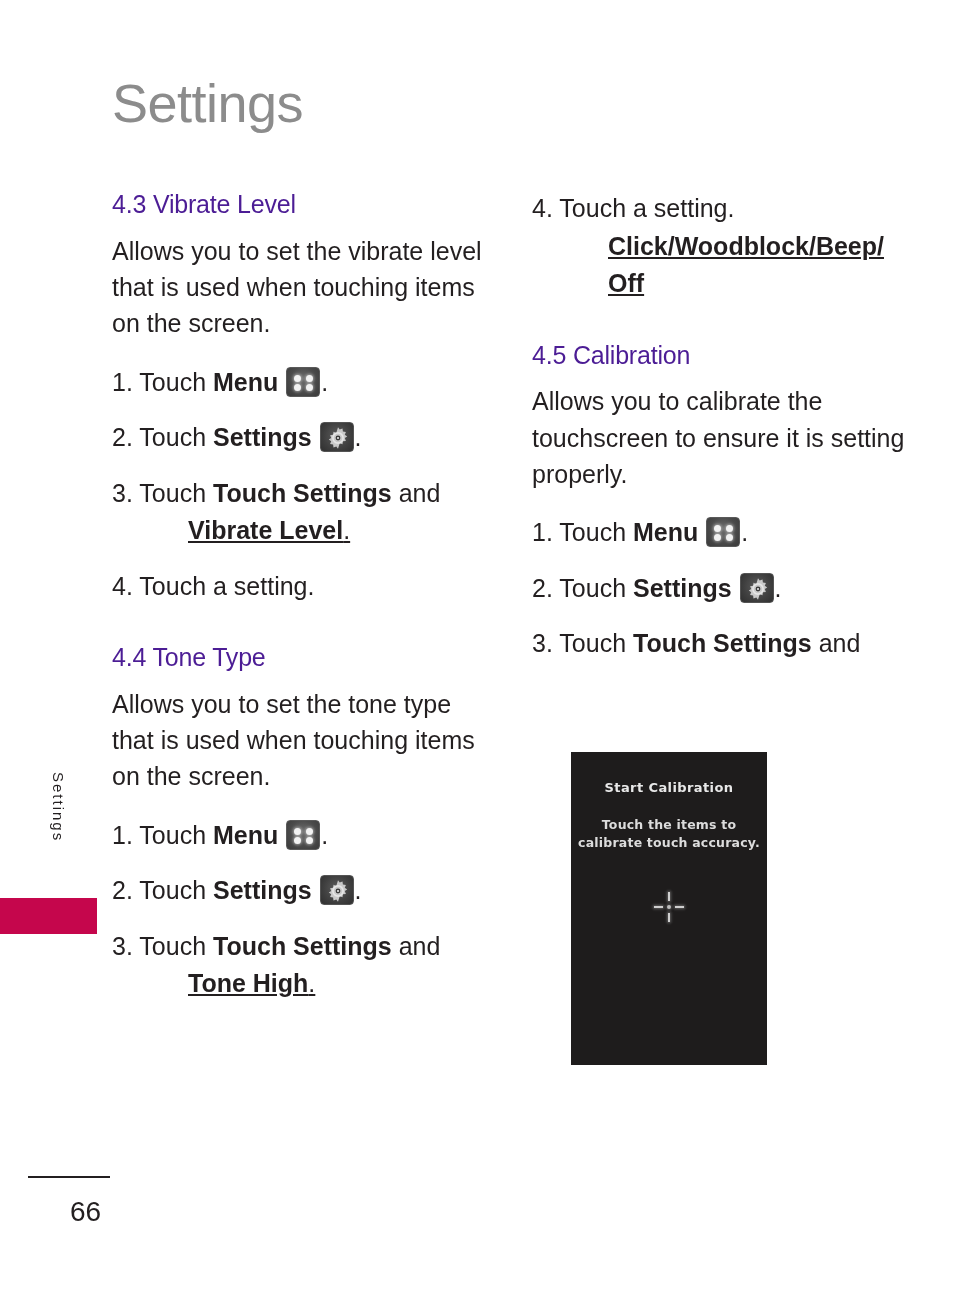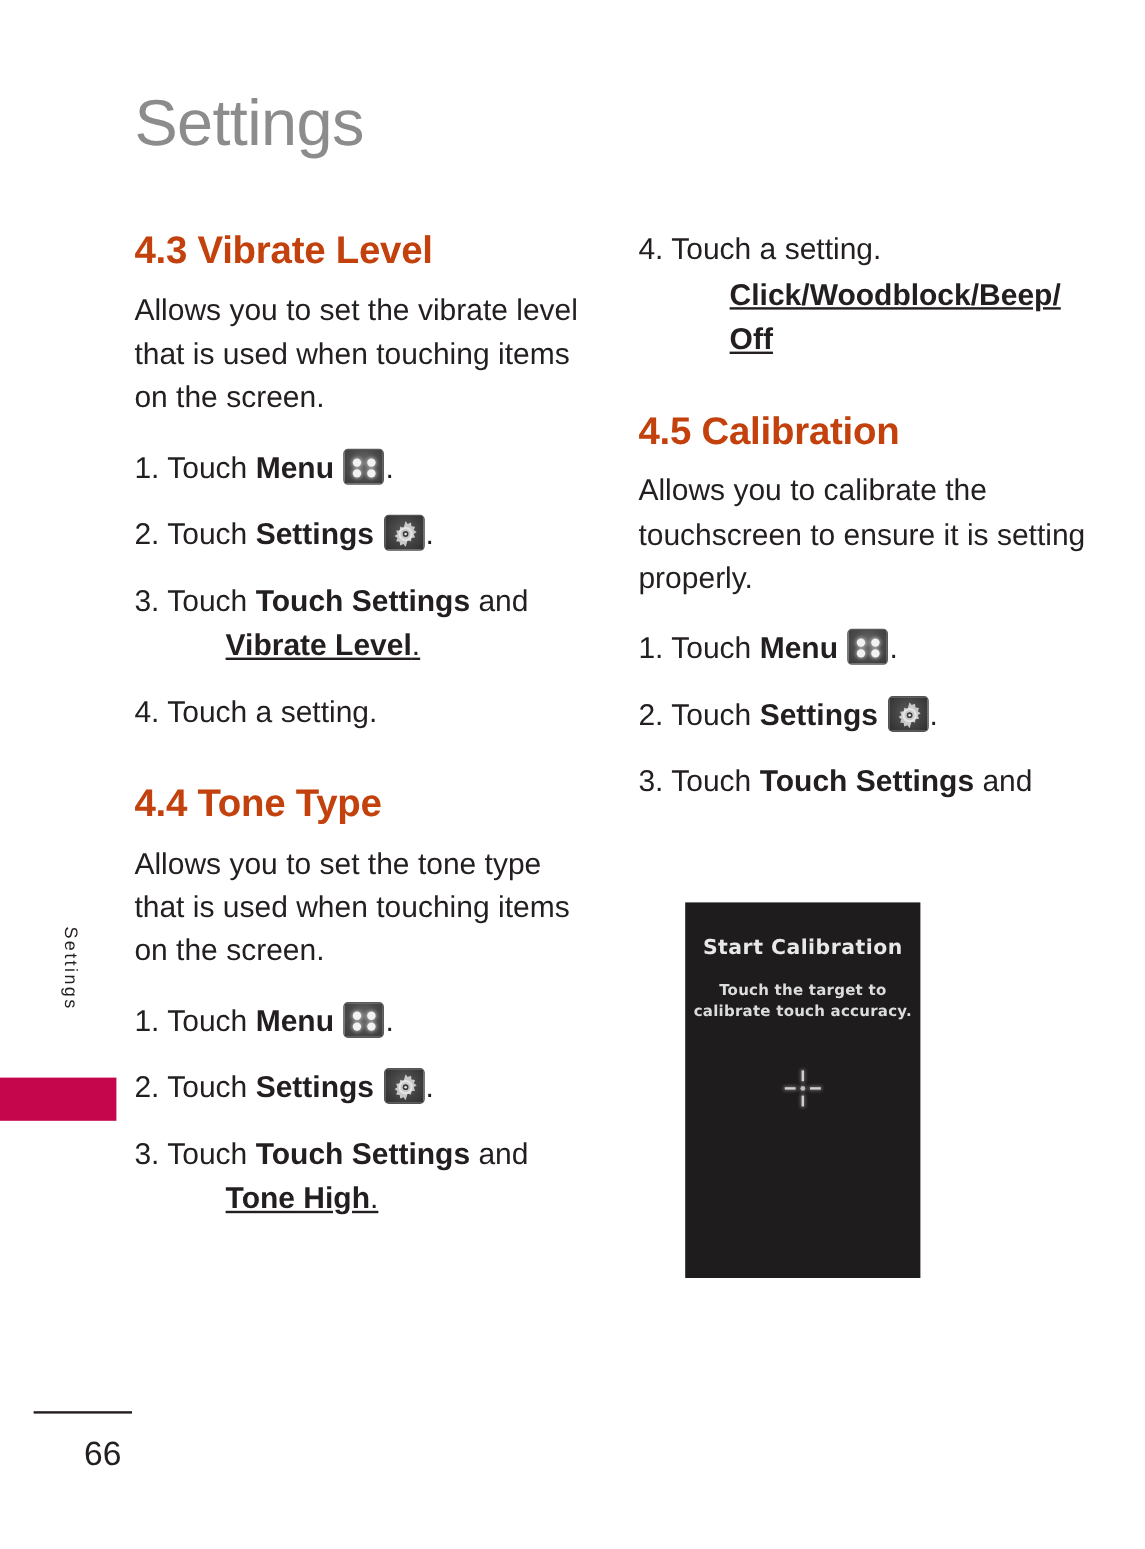--- a/index.html
+++ b/index.html
@@ -53,23 +53,23 @@
   .col {
     position: absolute;
     top: 190px;
     width: 384px;
   }
   .col-left  { left: 112px; }
   .col-right { left: 532px; }
 
   
   .sec-head {
-    color: #c2410c;
-    font-size: 32px;
-    font-weight: 700;
+    color: #4c1d95;
+    font-size: 25px;
+    font-weight: 400;
     line-height: 1.15;
     margin: 0 0 14px 0;
     letter-spacing: -0.2px;
   }
   .sec-head.spaced { margin-top: 38px; }
 
   
   .body-par {
     font-size: 25px;
     line-height: 1.45;
@@ -141,21 +141,21 @@
     height: 313px;
     background: #1e1c1c;
     overflow: hidden;
   }
   .calib-title {
     position: absolute;
     left: 0; right: 0;
     top: 28px;
     text-align: center;
     color: #e8e8e8;
-    font-size: 17px;
+    font-size: 13px;
     font-weight: 700;
     letter-spacing: 0.4px;
     font-family: "DejaVu Sans", sans-serif;
     filter: blur(0.3px);
   }
   .calib-sub {
     position: absolute;
     left: 4px; right: 4px;
     top: 64px;
     text-align: center;
@@ -322,21 +322,21 @@
   <p class="step">
     <span>3.</span>
     <span>Touch </span><b>Touch Settings</b><span> and</span>
   </p>
 
 </div>
 
 <div class="calib-shot">
   <div class="calib-title">Start Calibration</div>
   <div class="calib-sub">
-    <span>Touch the target to</span><br>
+    <span>Touch the items to</span><br>
     <span>calibrate touch accuracy.</span>
   </div>
   <div class="calib-target">
     <span class="bar v-top"></span>
     <span class="bar v-bottom"></span>
     <span class="bar h-left"></span>
     <span class="bar h-right"></span>
     <span class="dot"></span>
   </div>
 </div>

